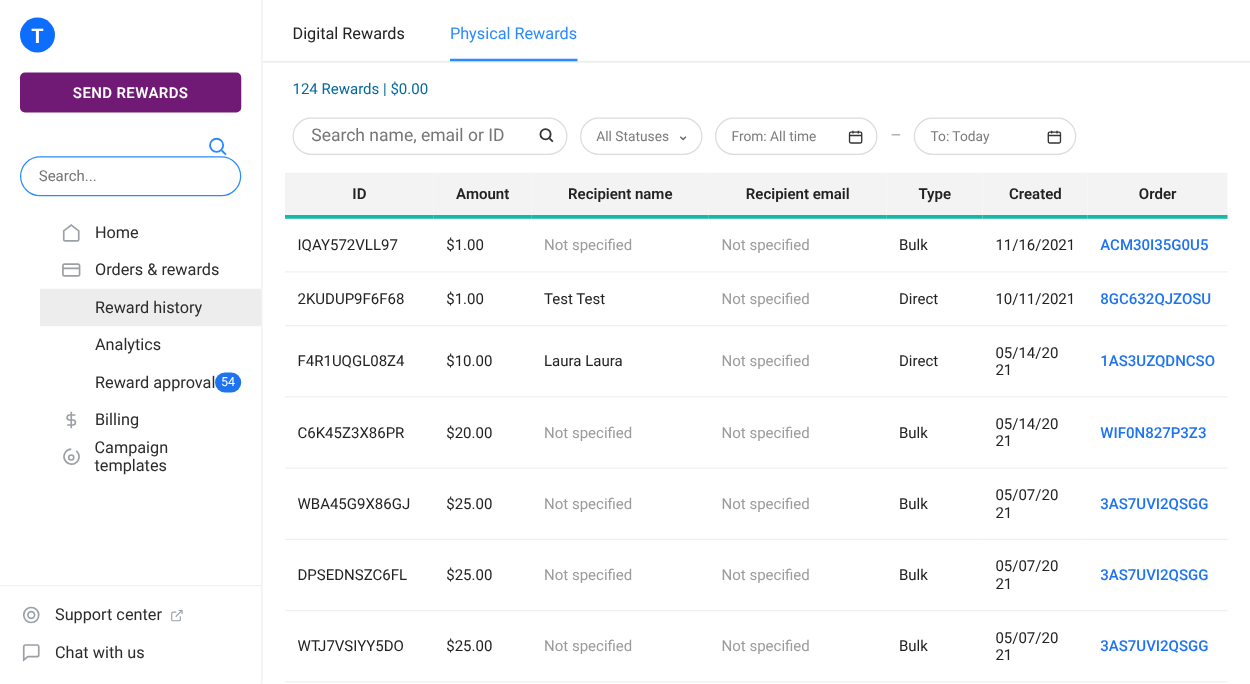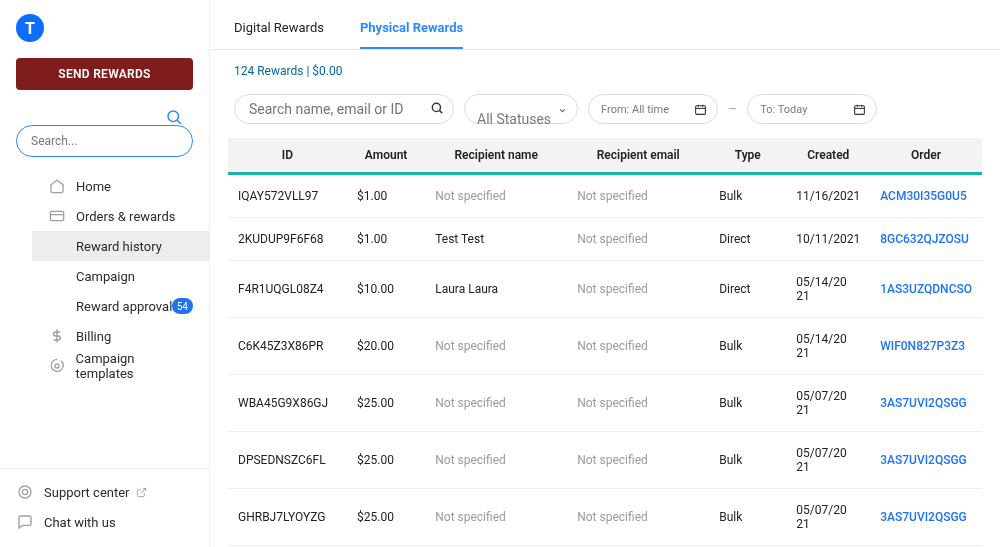--- a/index.html
+++ b/index.html
@@ -2,50 +2,50 @@
 <html><head>
 <meta charset="utf-8">
 <style>
 * { margin: 0; padding: 0; box-sizing: border-box; font-family: -apple-system, BlinkMacSystemFont, "Segoe UI", Roboto, Arial, sans-serif; }
 body { background: #fff; width: 1000px; height: 547px; overflow: hidden; display: flex; }
 
 
 .sidebar { width: 210px; flex-shrink: 0; display: flex; flex-direction: column; border-right: 1px solid #f0f0f0; padding: 14px 0 0 0; }
 .logo-wrap { padding: 0 16px 10px 16px; }
 .logo { width: 28px; height: 28px; border-radius: 50%; background:#0d6efd; color:#fff; display:flex; align-items:center; justify-content:center; font-weight:700; font-size:16px; }
-.send-btn { margin: 6px 16px 12px 16px; background:#7f1d1d; color:#fff; border:none; border-radius:4px; height:32px; font-size:12px; font-weight:600; letter-spacing:.3px; cursor:pointer; }
+.send-btn { margin: 6px 16px 12px 16px; background:#701a75; color:#fff; border:none; border-radius:4px; height:32px; font-size:12px; font-weight:600; letter-spacing:.3px; cursor:pointer; }
 .search-box { margin: 0 16px 14px 16px; position:relative; }
 .search-box input { width:100%; height:32px; border:1.5px solid #2a8bff; border-radius:16px; padding:0 34px 0 14px; font-size:12px; color:#333; outline:none;margin-top:23px; }
 .search-box .icon { position:absolute; right:10px; top:6px; color:#2a8bff; }
 
 .nav { list-style:none; flex:1; overflow:auto;padding-left:32px; }
 .nav li { display:flex; align-items:center; height:30px; padding:0 16px; font-size:13px; color:#2b2b2b; cursor:pointer; position:relative; }
 .nav li .icon { width:18px; height:18px; margin-right:10px; color:#9aa0a6; display:flex; align-items:center; justify-content:center; }
 .nav li.sub { padding-left:44px; color:#2b2b2b; }
 .nav li.active { background:#ededed; font-weight:400; }
 .badge { position:absolute; right:16px; background:#1e73f1; color:#fff; font-size:10px; min-width:18px; height:16px; border-radius:8px; display:flex; align-items:center; justify-content:center; padding:0 5px; }
 
 .bottom-nav { list-style:none; border-top:1px solid #f0f0f0; padding:8px 0 10px 0; }
 .bottom-nav li { display:flex; align-items:center; height:30px; padding:0 16px; font-size:13px; color:#2b2b2b; cursor:pointer; }
 .bottom-nav li .icon { width:18px; height:18px; margin-right:10px; color:#9aa0a6; display:flex; align-items:center; justify-content:center; }
 .ext-icon { margin-left:6px; color:#9aa0a6; }
 
 
 .main { flex:1; display:flex; flex-direction:column; padding:0; overflow:hidden; }
 .tabs { display:flex; gap:36px; padding:20px 24px 0 24px; border-bottom:1px solid #e7e7e7; }
 .tab { font-size:13px; color:#222; padding-bottom:12px; cursor:pointer; border-bottom:2px solid transparent; }
-.tab.active { color:#2a8bff; border-bottom-color:#2a8bff; font-weight:700; }
+.tab.active { color:#2a8bff; border-bottom-color:#2a8bff; font-weight:400; }
 
 .summary { font-size:12px; color:#0369a1; padding:14px 24px 10px 24px; }
 
 .filters { display:flex; gap:10px; padding:6px 24px 14px 24px; align-items:center; }
 .f-search { position:relative; flex:0 0 220px; }
 .f-search input { width:100%; height:30px; border:1px solid #dcdcdc; border-radius:15px; padding:0 32px 0 14px; font-size:14px; color:#555; outline:none; }
 .f-search .icon { position:absolute; right:10px; top:7px; color:#333; }
-.select { height:30px; border:1px solid #dcdcdc; border-radius:15px; display:flex; align-items:flex-start; padding:16px 26px 0 12px; font-size:14px; color:#7b7b7b; position:relative; cursor:pointer; }
+.select { height:30px; border:1px solid #dcdcdc; border-radius:15px; display:flex; align-items:center; padding:0 26px 0 12px; font-size:11px; color:#7b7b7b; position:relative; cursor:pointer; }
 .select .chev { position:absolute; right:10px; top:11px; }
 .date-box { height:30px; border:1px solid #dcdcdc; border-radius:15px; display:flex; align-items:center; padding:0 30px 0 12px; font-size:11px; color:#7b7b7b; position:relative; width:130px; cursor:pointer; }
 .date-box .cal { position:absolute; right:10px; top:8px; color:#333; }
 .dash { color:#aaa; font-size:14px; }
 
 
 .table-wrap { flex:1; overflow:auto; padding:0 18px 0 18px; }
 table { width:100%; border-collapse:collapse; font-size:12px; }
 thead th { background:#f3f3f3; text-align:center; padding:10px 10px; font-weight:600; color:#222; border-bottom:3px solid #14b8a6; }
 tbody td { padding:14px 10px; border-bottom:1px solid #efefef; color:#222; vertical-align:middle; }
@@ -88,21 +88,21 @@
             <rect x="2" y="5" width="20" height="14" rx="2"></rect>
             <line x1="2" y1="10" x2="22" y2="10"></line>
           </svg>
       </span>
       <span>Orders &amp; rewards</span>
     </li>
     <li class="sub active">
       <span>Reward history</span>
     </li>
     <li class="sub">
-      <span>Campaign</span>
+      <span>Analytics</span>
     </li>
     <li class="sub">
       <span>Reward approvals</span>
       <span class="badge">54</span>
     </li>
     <li>
       <span class="icon">
         <svg width="16" height="16" viewBox="0 0 24 24" fill="none" stroke="currentColor" stroke-width="2">
             <line x1="12" y1="2" x2="12" y2="22"></line>
             <path d="M17 6H10a3 3 0 0 0 0 6h4a3 3 0 0 1 0 6H7"></path>
@@ -263,34 +263,25 @@
           <tr>
             <td>DPSEDNSZC6FL</td>
             <td>$25.00</td>
             <td class="muted">Not specified</td>
             <td class="muted">Not specified</td>
             <td>Bulk</td>
             <td>05/07/20<br>21</td>
             <td class="link">3AS7UVI2QSGG</td>
           </tr>
           <tr>
-            <td>GHRBJ7LYOYZG</td>
+            <td>WTJ7VSIYY5DO</td>
             <td>$25.00</td>
             <td class="muted">Not specified</td>
             <td class="muted">Not specified</td>
             <td>Bulk</td>
             <td>05/07/20<br>21</td>
             <td class="link">3AS7UVI2QSGG</td>
           </tr>
-          <tr>
-            <td>WTJ7VSIYY5DO</td>
-            <td>$25.00</td>
-            <td class="muted">Not specified</td>
-            <td class="muted">Not specified</td>
-            <td>Bulk</td>
-            <td>05/07/20<br>21</td>
-            <td class="link">3AS7UVI2QSGG</td>
-          </tr>
         </tbody>
     </table>
   </div>
 
 </main>
 
 </body></html>

